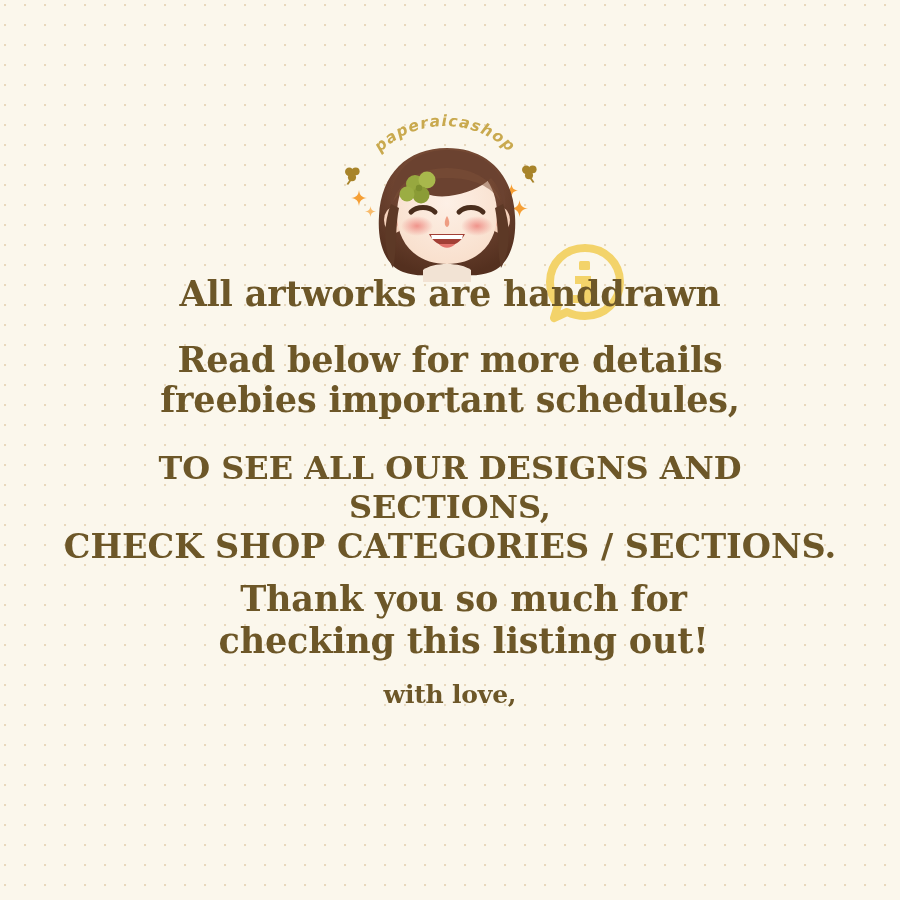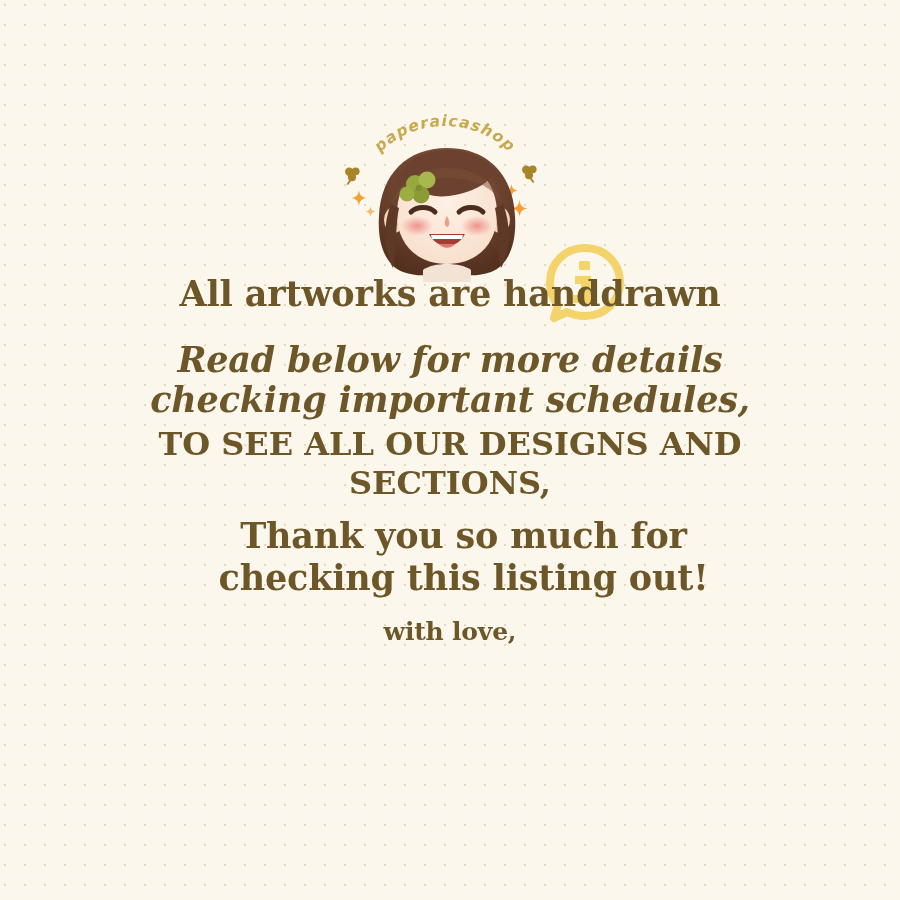--- a/index.html
+++ b/index.html
@@ -109,21 +109,21 @@
   }
 
   
   #block-intro { margin-bottom: 24px; }
   #block-intro .ln {
     font-size: 35px;
     line-height: 44px;
   }
 
   
-  #block-details { margin-bottom: 5px; font-style: italic; }
+  #block-details { margin-bottom: 29px; }
   #block-details .ln {
     font-size: 35px;
     line-height: 40px;
   }
 
   
   #block-browse { margin-bottom: 12px; }
   #block-browse .ln {
     font-size: 32px;
     line-height: 39px;
@@ -284,26 +284,27 @@
   </div>
 
   <div id="copy">
 
     <div class="blk" id="block-intro">
       <span class="ln">All artworks are handdrawn</span>
     </div>
 
     <div class="blk" id="block-details">
       <span class="ln">Read below for more details</span>
-      <span class="ln">checking important schedules,</span>
+      <span class="ln">freebies important schedules,</span>
     </div>
 
     <div class="blk" id="block-browse">
       <span class="ln">TO SEE ALL OUR DESIGNS AND</span>
       <span class="ln">SECTIONS,</span>
+      <span class="ln wide">CHECK SHOP CATEGORIES / SECTIONS.</span>
     </div>
 
     <div class="blk" id="block-thanks">
       <span class="ln">Thank you so much for</span>
       <span class="ln">checking this listing out!</span>
     </div>
 
     <div class="blk" id="block-signature">
       <span class="ln">with love,</span>
     </div>

